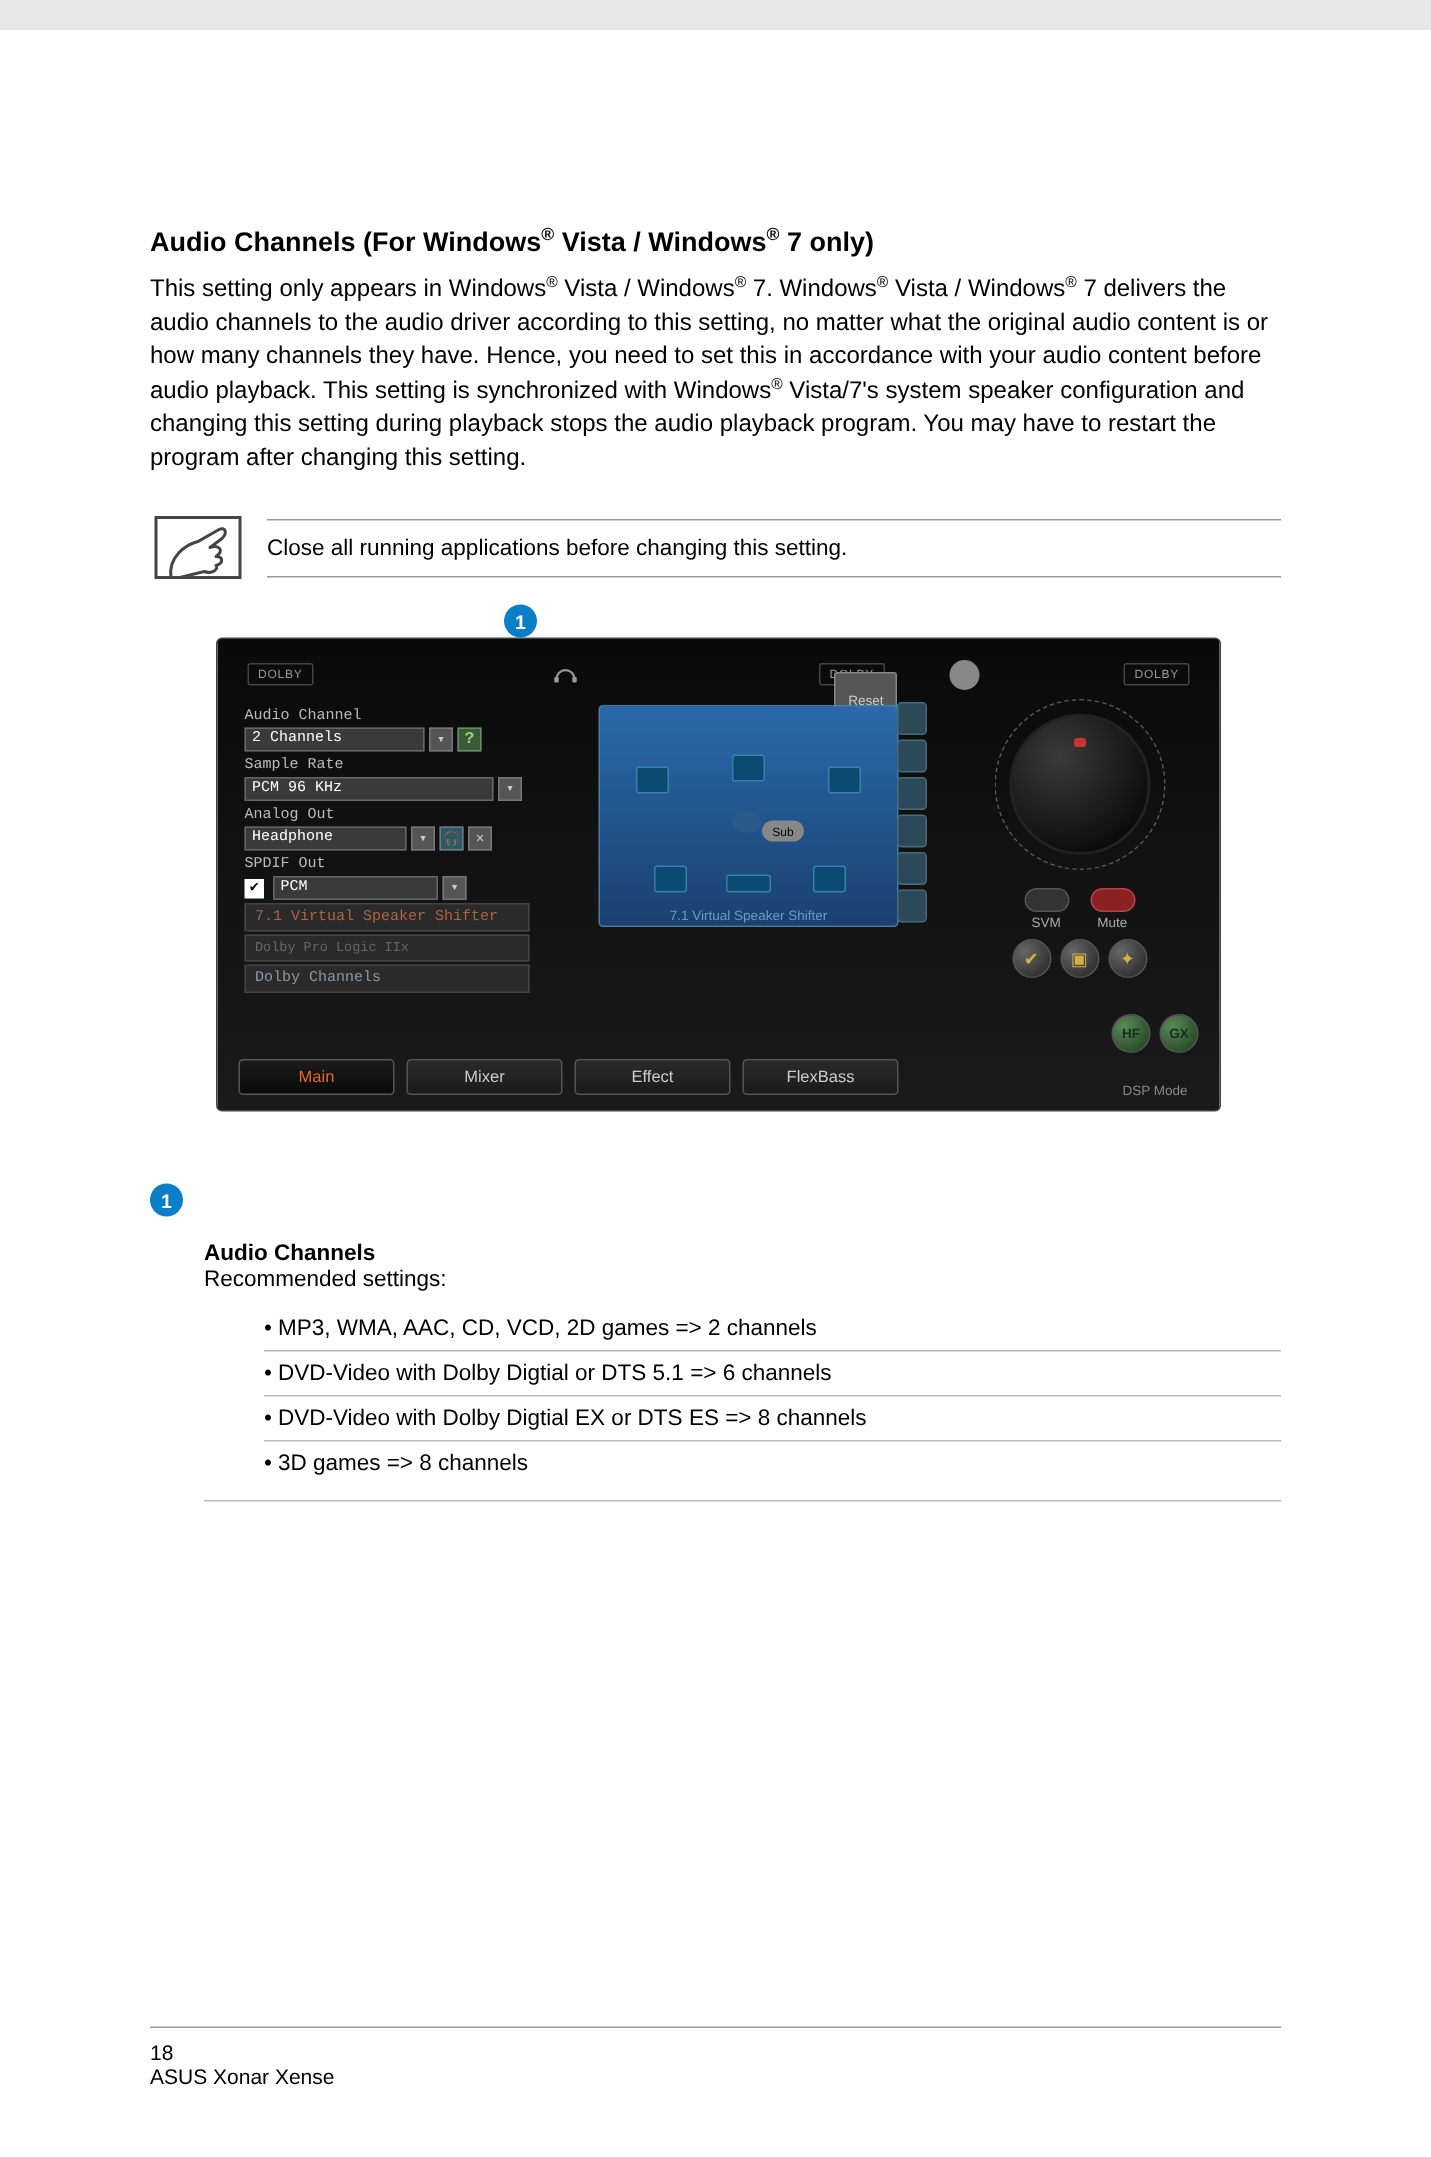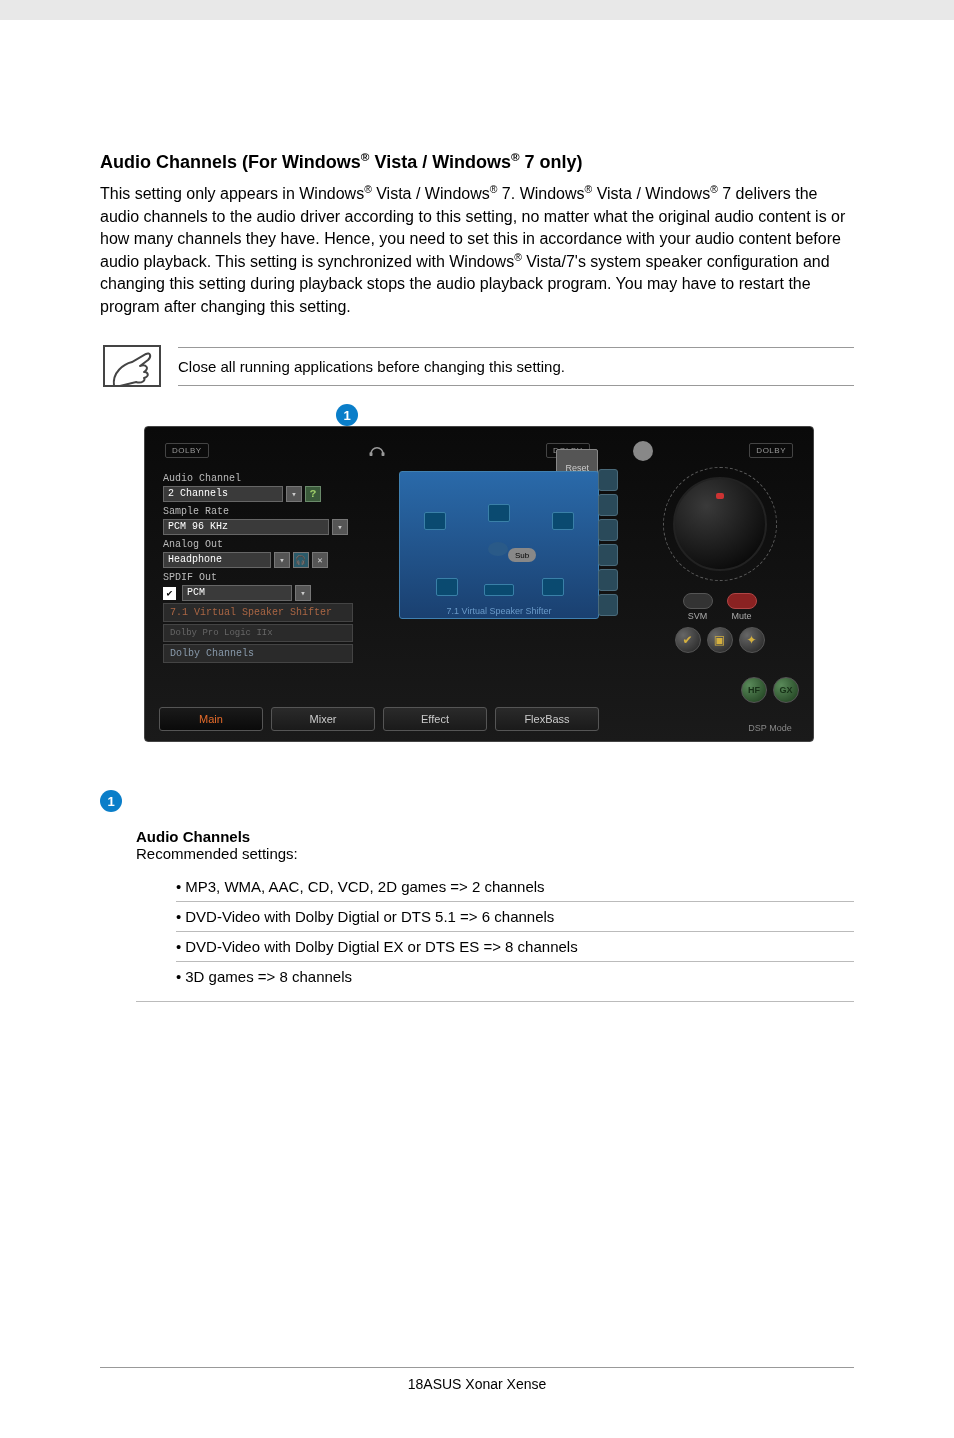--- a/index.html
+++ b/index.html
@@ -268,23 +268,24 @@
     .explain-list li:first-child { border-top: none; }
     .bullet { margin-right: 4px; }
 
     .footer {
       position: absolute;
       bottom: 46px;
       left: 100px; right: 100px;
       border-top: 1px solid #999;
       padding-top: 8px;
       display:flex;
-      justify-content: center;
+      justify-content: flex-start;
       font-size: 14px;
       color: #000;
+      flex-direction: column;
     }
   </style>
 </head>
 <body>
 
 <div class="topbar"></div>
 
 <div class="page-content">
 
   <h2 class="heading">

